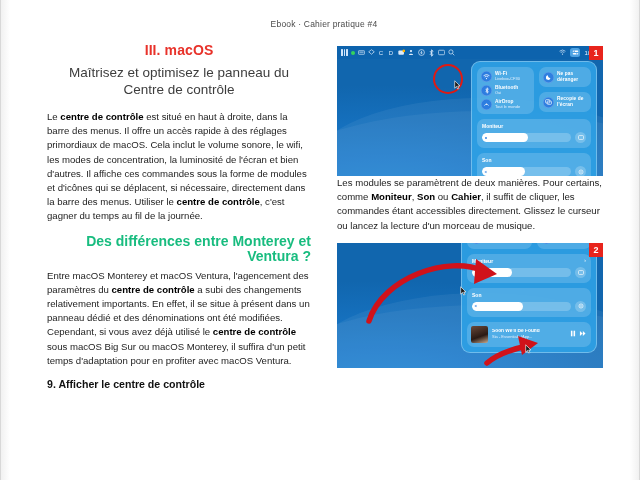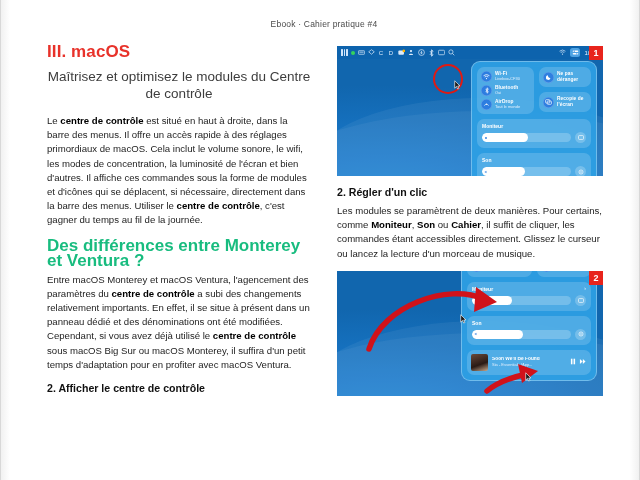--- a/index.html
+++ b/index.html
@@ -29,35 +29,35 @@
   .header{
     position:absolute;top:19px;left:3px;width:640px;
     text-align:center;
     font-size:8.5px;color:#4a4a4a;letter-spacing:.2px;
   }
 
   .col-left{position:absolute;left:46px;top:42px;width:264px;}
   .col-right{position:absolute;left:336px;top:42px;width:266px;}
 
   .h-title{
-    color:#e8322a;font-weight:bold;
-    font-size:17px;margin:0 0 6px 0;letter-spacing:.1px;
+    text-align:center;color:#e8322a;font-weight:bold;
+    font-size:14px;margin:0 0 6px 0;letter-spacing:.1px;
   }
   .h-sub{
     text-align:center;color:#3d3d3d;font-size:13.5px;
     line-height:17px;margin:0 0 12px 0;font-weight:400;
   }
   p.body{
     font-size:9.6px;line-height:14.2px;color:#1d1d1d;
     margin:0 0 10px 0;text-align:left;
   }
   p.body b{font-weight:bold;color:#000;}
   .h-green{
-    color:#18bc7f;font-size:17px;font-weight:600;
-    margin:4px 0 5px 0;line-height:15px;
+    color:#18bc7f;font-size:14px;font-weight:600;
+    margin:4px 0 5px 0;line-height:15px;text-align:right;
   }
   .h-step{
     color:#111;font-size:10.6px;font-weight:bold;
     margin:10px 0 6px 0;
   }
 
   
   .shot{
     position:relative;width:266px;overflow:hidden;
     background:#1573c4;
@@ -196,29 +196,29 @@
 </head>
 <body>
 
 <div class="page">
 
   <div class="header">Ebook · Cahier pratique #4</div>
 
   <div class="col-left">
 
     <h1 class="h-title">III. macOS</h1>
-    <h2 class="h-sub">Maîtrisez et optimisez le modules du Centre de contrôle</h2>
+    <h2 class="h-sub">Maîtrisez et optimisez le panneau du Centre de contrôle</h2>
 
     <p class="body"><span>Le </span><b>centre de contrôle</b><span> est situé en haut à droite, dans la barre des menus. Il offre un accès rapide à des réglages primordiaux de macOS. Cela inclut le volume sonore, le wifi, les modes de concentration, la luminosité de l'écran et bien d'autres. Il affiche ces commandes sous la forme de modules et d'icônes qui se déplacent, si nécessaire, directement dans la barre des menus. Utiliser le </span><b>centre de contrôle</b><span>, c'est gagner du temps au fil de la journée.</span></p>
 
     <h3 class="h-green">Des différences entre Monterey et Ventura ?</h3>
 
     <p class="body"><span>Entre macOS Monterey et macOS Ventura, l'agencement des paramètres du </span><b>centre de contrôle</b><span> a subi des changements relativement importants. En effet, il se situe à présent dans un panneau dédié et des dénominations ont été modifiées. Cependant, si vous avez déjà utilisé le </span><b>centre de contrôle</b><span> sous macOS Big Sur ou macOS Monterey, il suffira d'un petit temps d'adaptation pour en profiter avec macOS Ventura.</span></p>
 
-    <h4 class="h-step">2. Afficher le centre de contrôle</h4>
+    <h4 class="h-step">9. Afficher le centre de contrôle</h4>
 
   </div>
 
   <div class="col-right">
 
 
     <div class="shot shot-1">
       <div class="desk">
         <div class="wave"></div>
         <div class="wave2"></div>
@@ -398,21 +398,20 @@
                   <circle cx="5" cy="5" r="1.1" fill="#fff"></circle>
                 </svg>
               </span>
           </div>
         </div>
       </div>
 
       <div class="badge">1</div>
     </div>
 
-    <h4 class="h-step">2. Régler d'un clic</h4>
 
     <p class="body"><span>Les modules se paramètrent de deux manières. Pour certains, comme </span><b>Moniteur</b><span>, </span><b>Son</b><span> ou </span><b>Cahier</b><span>, il suffit de cliquer, les commandes étant accessibles directement. Glissez le curseur ou lancez la lecture d'un morceau de musique.</span></p>
 
     <div class="shot shot-2">
       <div class="desk">
         <div class="wave"></div>
         <div class="wave2"></div>
       </div>
 
       <div class="cc-panel cc-p2">

